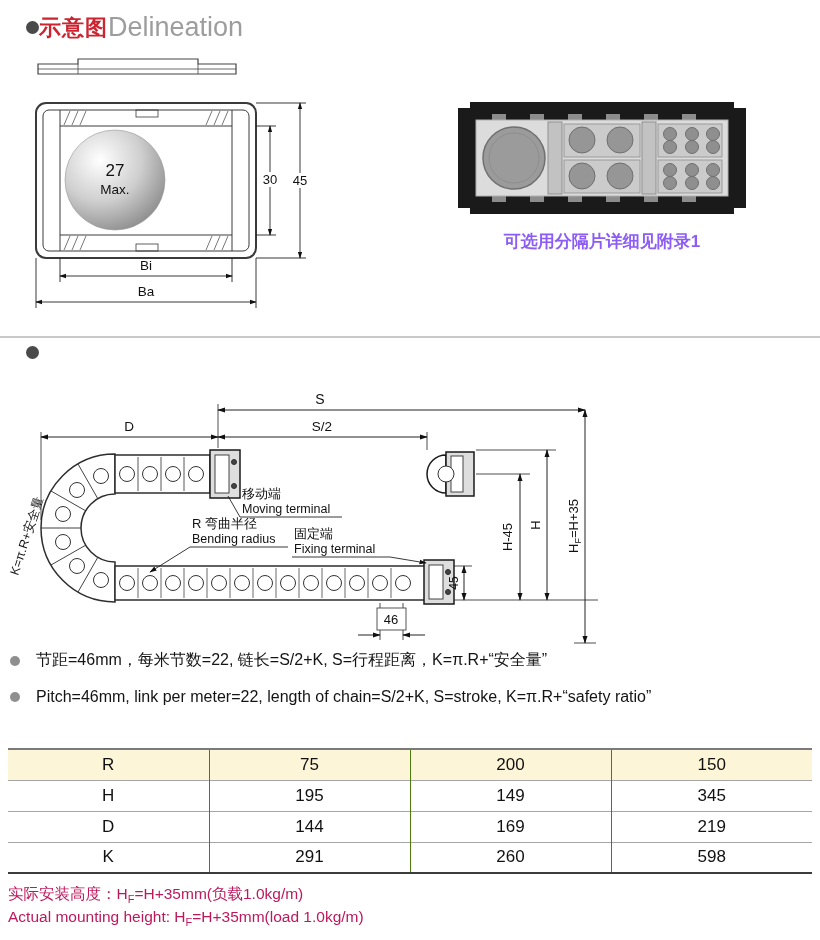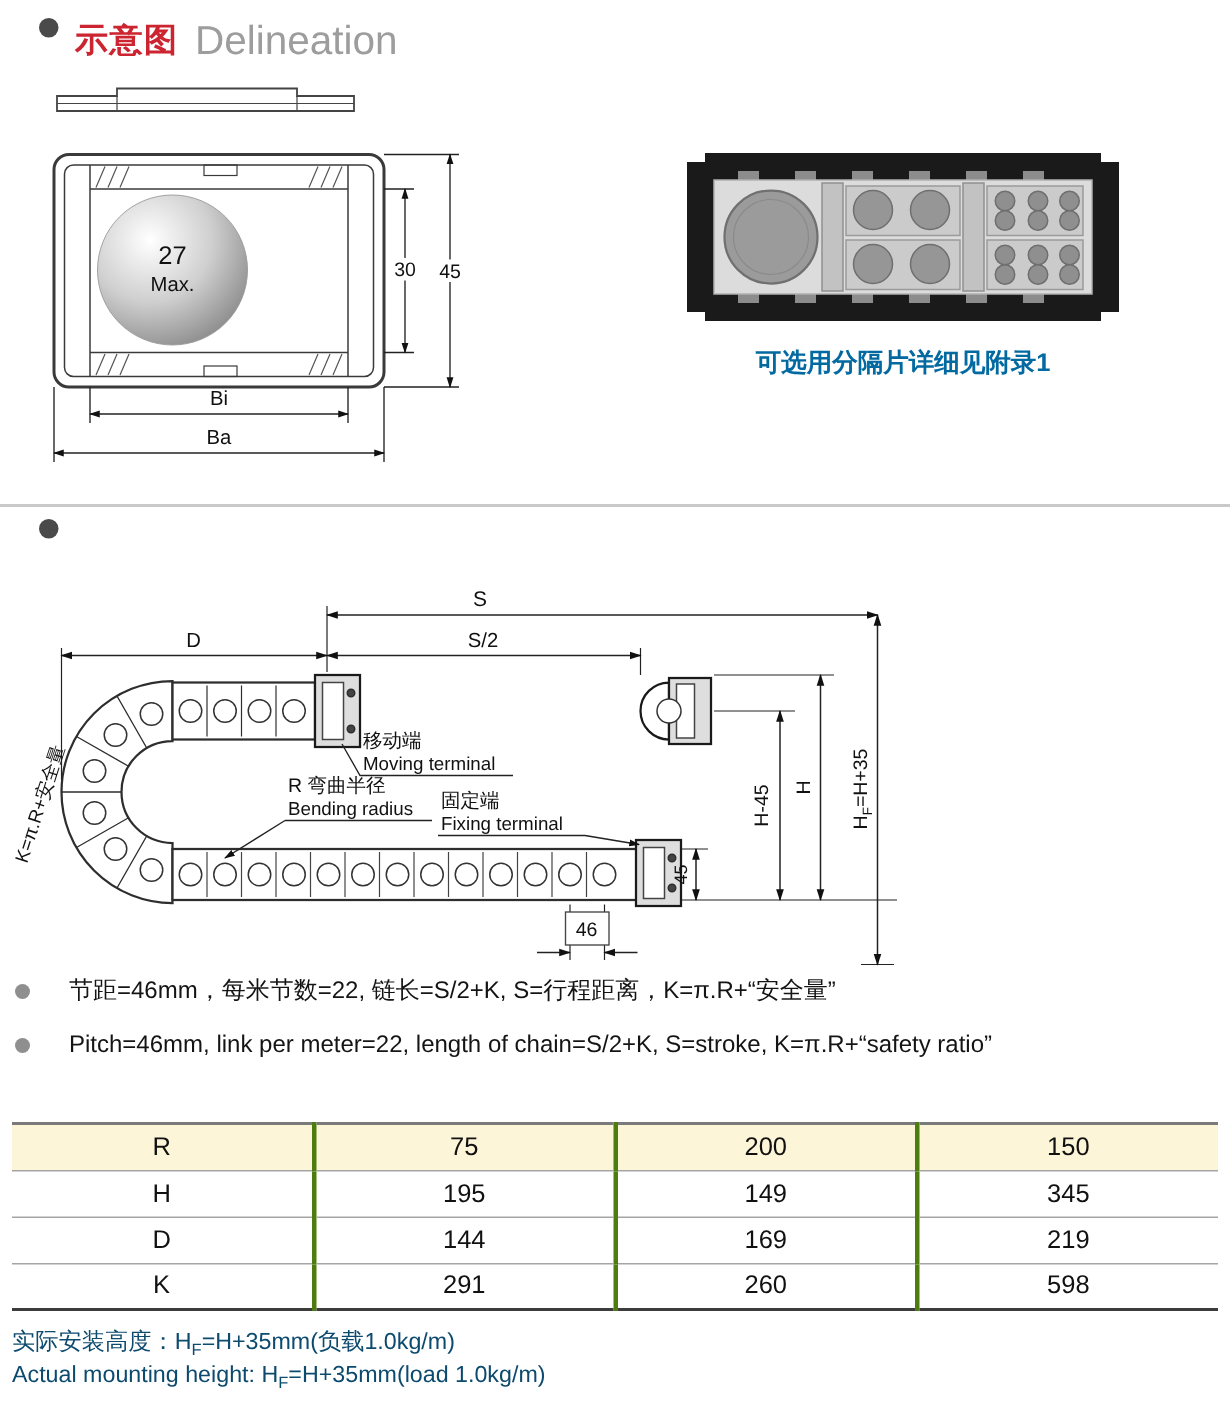--- a/index.html
+++ b/index.html
@@ -1,35 +1,35 @@
 <!DOCTYPE html>
 <html><head>
 <meta charset="utf-8">
 <style>
   *{margin:0;padding:0;box-sizing:border-box}
   html,body{background:#fff}
   body{width:820px;height:940px;position:relative;overflow:hidden;
        font-family:"Liberation Sans","DejaVu Sans",sans-serif;color:#111}
-  .heading{position:absolute;left:26px;display:flex;gap:11px}
+  .heading{position:absolute;left:26px;display:flex;align-items:center;}
   .heading .dot{width:13px;height:13px;border-radius:50%;background:#4a4a4a;flex:none}
   .heading .zh{font-size:22px;font-weight:700;color:#cc2430;letter-spacing:1px}
   .heading .en{font-size:27px;color:#9d9d9d}
   .divider{position:absolute;left:0;width:820px;height:2px;background:#c9c9c9;top:336px}
   .note{position:absolute;left:452px;top:230px;width:300px;text-align:center;
-        font-size:17px;font-weight:700;color:#0369a1}
-  .bullet-line{position:absolute;left:10px;display:flex;align-items:center;gap:26px;
+        font-size:17px;font-weight:700;color:#8b5cf6}
+  .bullet-line{position:absolute;left:10px;display:flex;align-items:center;gap:16px;
                font-size:16px;color:#141414}
   .bullet-line .dot{width:10px;height:10px;border-radius:50%;background:#8f8f8f;flex:none}
   table.spec{position:absolute;left:8px;top:748px;width:804px;border-collapse:collapse;
              font-size:17px;border-top:2px solid #7a7a7a;border-bottom:2px solid #3c3c3c}
   .spec td{width:25%;height:31px;text-align:center;vertical-align:middle;
-           border-top:1px solid #a5a5a5;border-left:3px solid #4d7c0f}
+           border-top:1px solid #a5a5a5;border-left:1px solid #4d7c0f}
   .spec tr:first-child td{border-top:none;background:#fdf5d7}
   .spec td:first-child{border-left:none}
-  .footer-line{position:absolute;left:8px;font-size:15.5px;color:#0c4a6e}
+  .footer-line{position:absolute;left:8px;font-size:15.5px;color:#be185d}
   sub{font-size:11px}
   svg{position:absolute;display:block}
   svg text{font-family:"Liberation Sans","DejaVu Sans",sans-serif;fill:#111}
 </style>
 </head>
 <body>
 
 <div class="heading" style="top:12px">
   <span class="dot"></span>
   <span class="zh">示意图</span>

